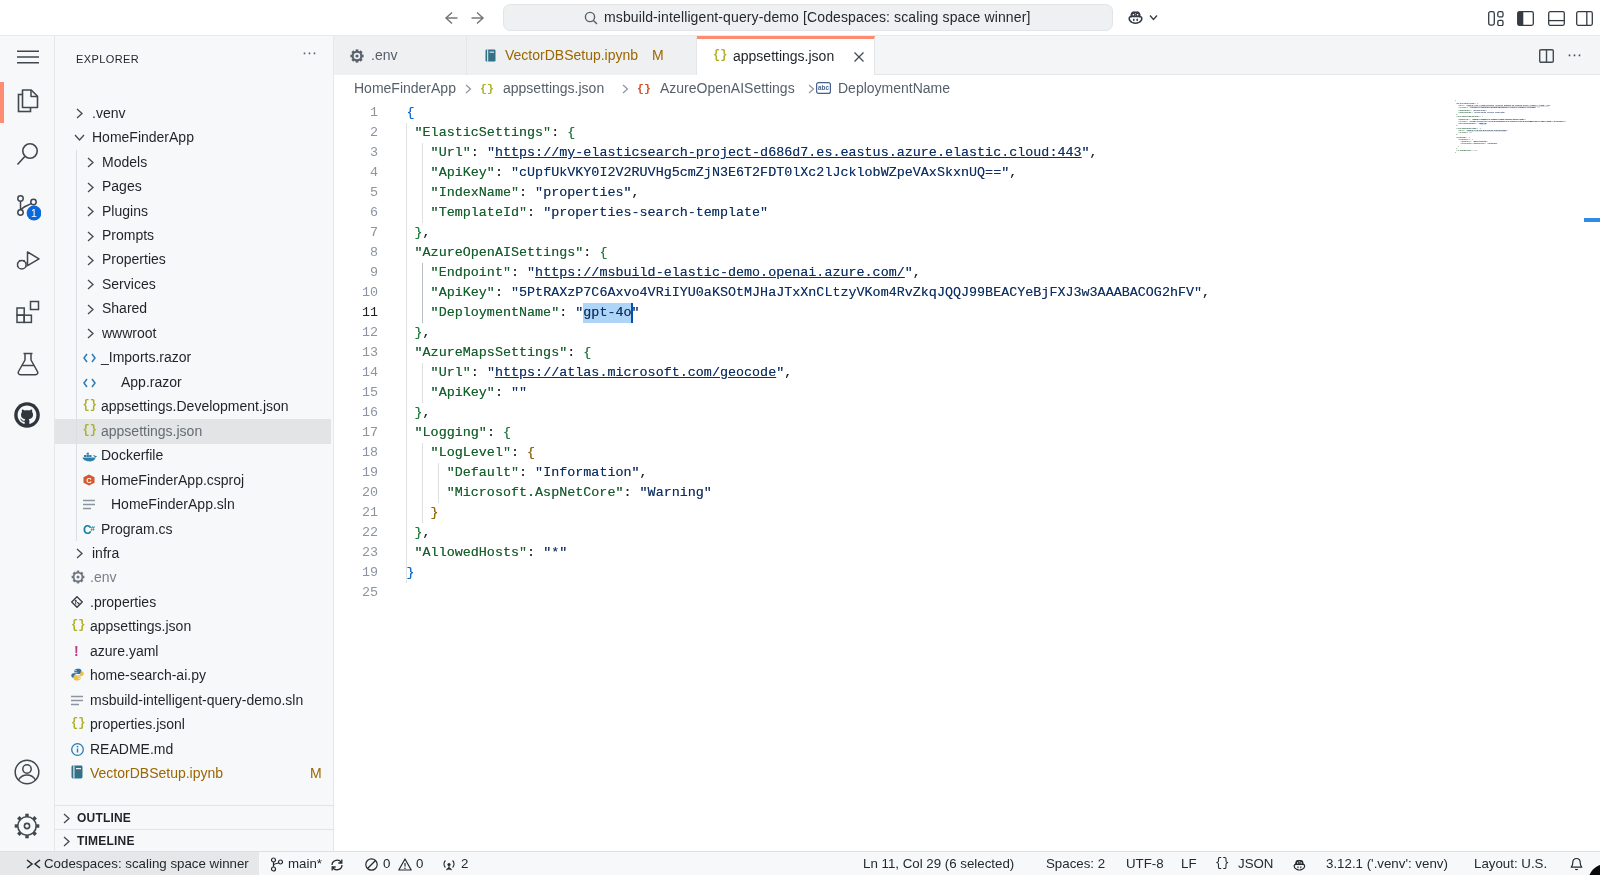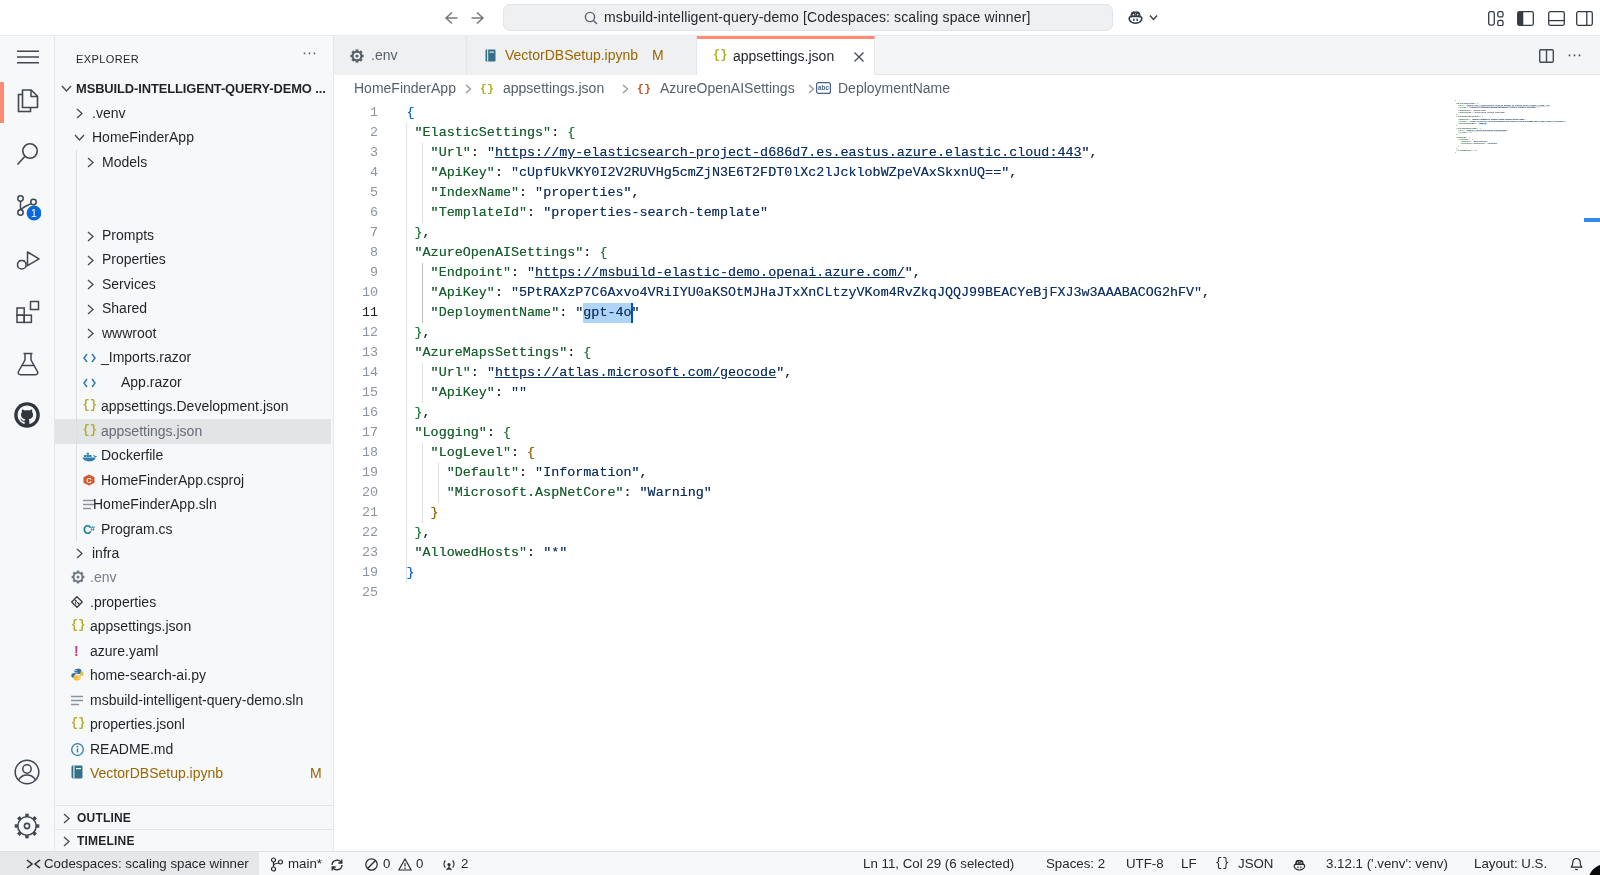--- a/index.html
+++ b/index.html
@@ -129,43 +129,49 @@
       <line x1="6.5" y1="19.5" x2="4.3" y2="21.7" stroke="#40474f" stroke-width="3.4"></line>
       <line x1="3.8" y1="13.0" x2="0.7" y2="13.0" stroke="#40474f" stroke-width="3.4"></line>
       <line x1="6.5" y1="6.5" x2="4.3" y2="4.3" stroke="#40474f" stroke-width="3.4"></line>
       <line x1="13.0" y1="3.8" x2="13.0" y2="0.7" stroke="#40474f" stroke-width="3.4"></line>
       <line x1="19.5" y1="6.5" x2="21.7" y2="4.3" stroke="#40474f" stroke-width="3.4"></line>
     </svg>
 </div>
 <div id="sidebar">
 <div style="position:absolute;left:21px;top:17px;font-size:11px;color:#1f2328;letter-spacing:0.4px">EXPLORER</div>
 <div style="position:absolute;left:247px;top:8px;font-size:15px;color:#57606a;letter-spacing:1px">⋯</div>
-<div class="treerow " style="top:40.2px">
-      <svg style="position:absolute;left:5.5px;top:9.0px" width="11" height="7" viewBox="0 0 11 7">
-        <path d="M1 1 L5.5 6 L10 1" fill="none" stroke="#424a53" stroke-width="1.3"></path>
-      </svg>
-      <span style="position:absolute;left:21px;top:0;font-weight:bold;font-size:12.9px;letter-spacing:-0.1px">MSBUILD-INTELLIGENT-QUERY-DEMO ...</span>
-    </div>
 <div class="treerow " style="top:64.7px">
       <svg style="position:absolute;left:20.5px;top:7.5px" width="7" height="11" viewBox="0 0 7 11">
         <path d="M1 1 L6 5.5 L1 10" fill="none" stroke="#424a53" stroke-width="1.3"></path>
       </svg>
       <span style="position:absolute;left:37px;top:0">.venv</span>
     </div>
 <div class="treerow " style="top:89.1px">
       <svg style="position:absolute;left:18.5px;top:9.0px" width="11" height="7" viewBox="0 0 11 7">
         <path d="M1 1 L5.5 6 L10 1" fill="none" stroke="#424a53" stroke-width="1.3"></path>
       </svg>
       <span style="position:absolute;left:37px;top:0">HomeFinderApp</span>
     </div>
 <div class="treerow " style="top:113.6px">
       <svg style="position:absolute;left:31.5px;top:7.5px" width="7" height="11" viewBox="0 0 7 11">
         <path d="M1 1 L6 5.5 L1 10" fill="none" stroke="#424a53" stroke-width="1.3"></path>
       </svg>
       <span style="position:absolute;left:47px;top:0">Models</span>
+    </div>
+<div class="treerow " style="top:138.0px">
+      <svg style="position:absolute;left:31.5px;top:7.5px" width="7" height="11" viewBox="0 0 7 11">
+        <path d="M1 1 L6 5.5 L1 10" fill="none" stroke="#424a53" stroke-width="1.3"></path>
+      </svg>
+      <span style="position:absolute;left:47px;top:0">Pages</span>
+    </div>
+<div class="treerow " style="top:162.5px">
+      <svg style="position:absolute;left:31.5px;top:7.5px" width="7" height="11" viewBox="0 0 7 11">
+        <path d="M1 1 L6 5.5 L1 10" fill="none" stroke="#424a53" stroke-width="1.3"></path>
+      </svg>
+      <span style="position:absolute;left:47px;top:0">Plugins</span>
     </div>
 <div class="treerow " style="top:187.0px">
       <svg style="position:absolute;left:31.5px;top:7.5px" width="7" height="11" viewBox="0 0 7 11">
         <path d="M1 1 L6 5.5 L1 10" fill="none" stroke="#424a53" stroke-width="1.3"></path>
       </svg>
       <span style="position:absolute;left:47px;top:0">Prompts</span>
     </div>
 <div class="treerow " style="top:211.4px">
       <svg style="position:absolute;left:31.5px;top:7.5px" width="7" height="11" viewBox="0 0 7 11">
         <path d="M1 1 L6 5.5 L1 10" fill="none" stroke="#424a53" stroke-width="1.3"></path>
@@ -225,21 +231,21 @@
       <svg style="position:absolute;left:27.5px;top:6.0px" width="12" height="12" viewBox="0 0 12 12">
         <path d="M6 0.5 L11.5 3.2 V8.8 L6 11.5 L0.5 8.8 V3.2 Z" fill="#d6582c"></path>
         <text x="6" y="8.8" font-size="7.5" font-family="Liberation Sans" font-weight="bold" fill="#fff" text-anchor="middle">C</text>
       </svg>
       <span style="position:absolute;left:46px;top:0;">HomeFinderApp.csproj</span>
     </div>
 <div class="treerow " style="top:456.0px">
       <svg style="position:absolute;left:27.5px;top:7.0px" width="12" height="11" viewBox="0 0 12 11">
         <path d="M0 1.5 H12 M0 5.5 H12 M0 9.5 H8" stroke="#8c959f" stroke-width="1.6" fill="none"></path>
       </svg>
-      <span style="position:absolute;left:38px;top:0;text-align:right;">HomeFinderApp.sln</span>
+      <span style="position:absolute;left:56px;top:0;text-align:right;">HomeFinderApp.sln</span>
     </div>
 <div class="treerow " style="top:480.5px">
       <svg style="position:absolute;left:27.5px;top:6.0px" width="14" height="13" viewBox="0 0 14 13">
         <text x="0" y="11" font-size="12" font-family="Liberation Sans" font-weight="bold" fill="#1a7f9c">C</text>
         <text x="7.5" y="8" font-size="8" font-family="Liberation Sans" font-weight="bold" fill="#1a7f9c">#</text>
       </svg>
       <span style="position:absolute;left:46px;top:0;">Program.cs</span>
     </div>
 <div class="treerow " style="top:504.9px">
       <svg style="position:absolute;left:20.5px;top:7.5px" width="7" height="11" viewBox="0 0 7 11">

